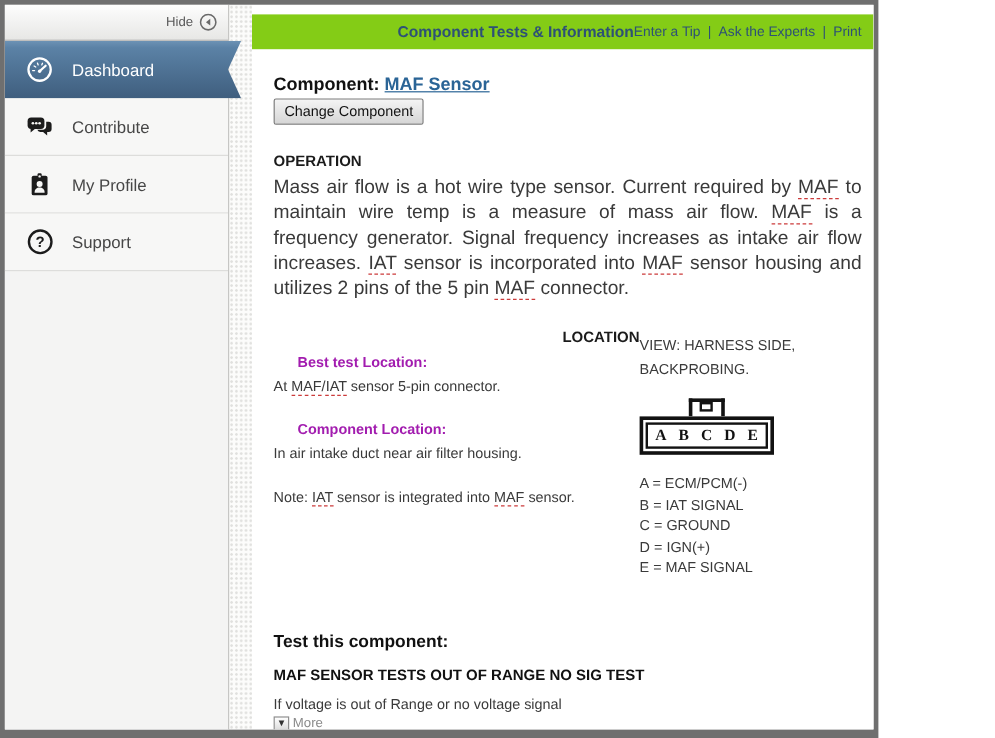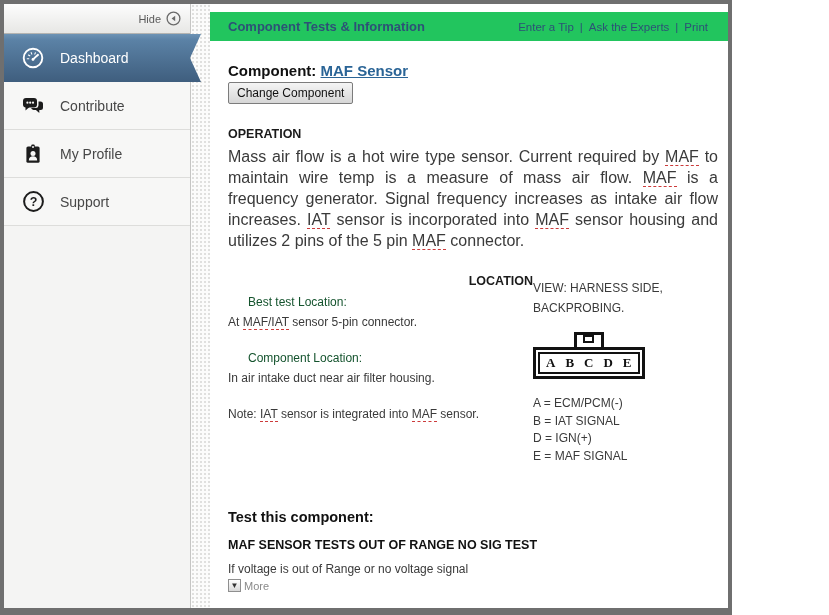--- a/index.html
+++ b/index.html
@@ -62,23 +62,23 @@
     width: 19px; flex: none;
     background-color: #fcfcfb;
     background-image: radial-gradient(circle, #e0e0de 1px, rgba(0,0,0,0) 1.2px);
     background-size: 4px 4px;
   }
 
   
   .main { flex: 1; display: flex; flex-direction: column; background: #fff; padding-top: 8px; overflow: hidden; }
   .main-header {
     height: 29px; flex: none;
-    background: #22c55e;
-    display: flex; align-items: center; justify-content: space-between;
-    padding: 0 20px 0 18px;
+    background: #84cc16;
+    display: flex; align-items: center; justify-content: flex-end;
+    padding: 0 10px 0 18px;
   }
   .main-title { font-size: 13px; font-weight: bold; color: #2d5176; }
   .header-links { font-size: 11.5px; color: #2d5176; display: flex; align-items: center; gap: 6px; }
   .header-links a { color: #2d5176; text-decoration: none; cursor: pointer; }
   .hl-sep { color: #2d5176; }
 
   .content { padding: 0 10px 0 18px; flex: 1; }
 
   .component-line { margin-top: 21px; font-size: 15px; font-weight: bold; color: #111; }
   .component-link { color: #2a6496; text-decoration: underline; cursor: pointer; }
@@ -92,21 +92,21 @@
   }
 
   .sec-heading { margin-top: 23px; font-size: 12.5px; font-weight: bold; color: #1b1b1b; }
   .body-text { font-size: 16px; color: #3a3a3a; line-height: 21px; }
   .op-para { margin-top: 5px; text-align: justify; }
   .term { border-bottom: 1px dashed #cc3b3b; padding-bottom: 0px; cursor: pointer; }
 
   .two-col { display: flex; margin-top: 23px; }
   .col-left { width: 305px; flex: none; }
   .col-right { flex: 1; }
-  .sub-label { font-size: 12px; font-weight: normal; color: #14532d; line-height: 20px; margin-top: 4px; padding-left: 20px; }
+  .sub-label { font-size: 12px; font-weight: bold; color: #a21caf; line-height: 20px; margin-top: 4px; padding-left: 20px; }
   .sub-text { font-size: 12px; color: #3a3a3a; line-height: 20px; }
   .mt16 { margin-top: 16px; }
 
   
   .conn { margin-top: 14px; width: fit-content; }
   .conn-tab {
     width: 30px; height: 15px;
     border: 3px solid #121212; border-bottom: none;
     margin: 0 auto;
     background: #fff;
@@ -260,20 +260,21 @@
                 <span>C</span>
                 <span>D</span>
                 <span>E</span>
               </div>
             </div>
           </div>
 
           <div class="legend">
             <div class="legend-line">A = ECM/PCM(-)</div>
             <div class="legend-line">B = IAT SIGNAL</div>
+            <div class="legend-line">C = GROUND</div>
             <div class="legend-line">D = IGN(+)</div>
             <div class="legend-line">E = MAF SIGNAL</div>
           </div>
         </div>
       </div>
 
       <div class="tests-heading">Test this component:</div>
 
       <div>
         <div class="test-title">MAF SENSOR TESTS OUT OF RANGE NO SIG TEST</div>

